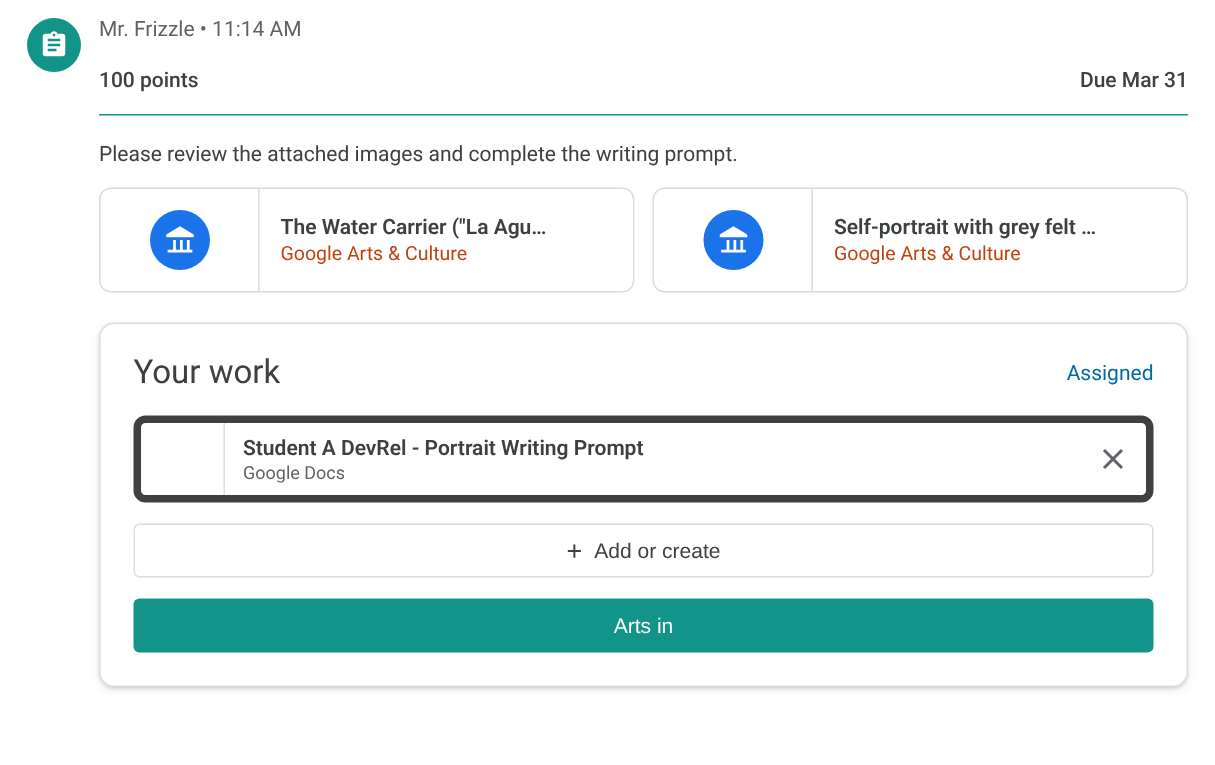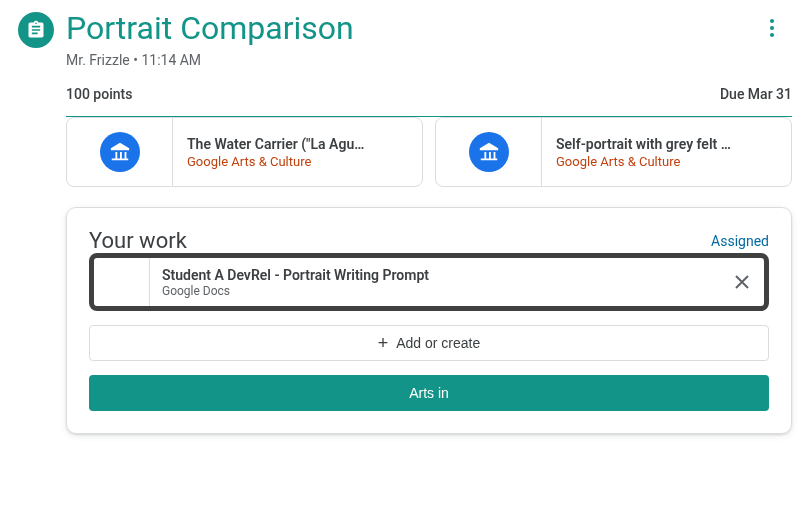--- a/index.html
+++ b/index.html
@@ -56,21 +56,21 @@
     .attachment-title {
       font-size: 14px; font-weight: 600; color: #3c4043;
       white-space: nowrap; overflow: hidden; text-overflow: ellipsis;
     }
     .attachment-sub { font-size: 13px; color: #c2410c; margin-top: 2px; }
     .work-card {
       border: 1px solid #dadce0; border-radius: 10px;
       box-shadow: 0 1px 2px rgba(60,64,67,0.15), 0 2px 6px rgba(60,64,67,0.1);
       padding: 20px 22px 22px 22px;
     }
-    .work-head { display: flex; justify-content: space-between; align-items: center; }
+    .work-head { display: flex; justify-content: space-between; align-items: center; margin-bottom: 16px; }
     .work-title { font-size: 22px; color: #3c4043; font-weight: 400; }
     .status { color: #0369a1; font-size: 14px; font-weight: 400; }
     .work-file {
       border: 5px solid #404040; border-radius: 8px;
       display: flex; align-items: center; height: 58px; overflow: hidden;
       margin-bottom: 14px;
     }
     .work-file-thumb { width: 56px; height: 100%; border-right: 1px solid #dadce0; }
     .work-file-info { flex: 1; padding: 0 12px; min-width: 0; }
     .work-file-title { font-size: 14px; font-weight: 600; color: #3c4043; }
@@ -95,42 +95,33 @@
 <body>
 
 <div class="container">
   <div class="header-row">
     <div class="assignment-icon">
       <svg width="20" height="20" viewBox="0 0 24 24" fill="#fff">
         <path d="M19 3h-4.18C14.4 1.84 13.3 1 12 1s-2.4.84-2.82 2H5c-1.1 0-2 .9-2 2v14c0 1.1.9 2 2 2h14c1.1 0 2-.9 2-2V5c0-1.1-.9-2-2-2zm-7 0c.55 0 1 .45 1 1s-.45 1-1 1-1-.45-1-1 .45-1 1-1zm2 14H7v-2h7v2zm3-4H7v-2h10v2zm0-4H7V7h10v2z"></path>
       </svg>
     </div>
     <div class="header-main">
-      <div class="title-row">
-        <div class="title">Portrait Comparison</div>
-        <div class="kebab">
-          <svg width="4" height="18" viewBox="0 0 4 18" fill="#129488">
-            <circle cx="2" cy="2" r="2"></circle>
-              <circle cx="2" cy="9" r="2"></circle>
-              <circle cx="2" cy="16" r="2"></circle>
-          </svg>
-        </div>
-      </div>
       <div class="meta">
         <span>Mr. Frizzle</span><span> • </span><span>11:14 AM</span>
       </div>
       <div class="points-row">
         <div>100 points</div>
         <div>Due Mar 31</div>
       </div>
       <div class="divider"></div>
     </div>
   </div>
 
   <div class="content-wrap">
+    <div class="description">Please review the attached images and complete the writing prompt.</div>
 
     <div class="attachments-row">
       <div class="attachment-card">
         <div class="attachment-thumb">
           <div class="museum-icon">
             <svg width="22" height="22" viewBox="0 0 24 24" fill="#fff">
                 <path d="M12 2L2 8v2h20V8L12 2zm-7 10v7H3v2h18v-2h-2v-7h-2v7h-3v-7h-2v7H9v-7H7v7H5v-7z"></path>
               </svg>
           </div>
         </div>

